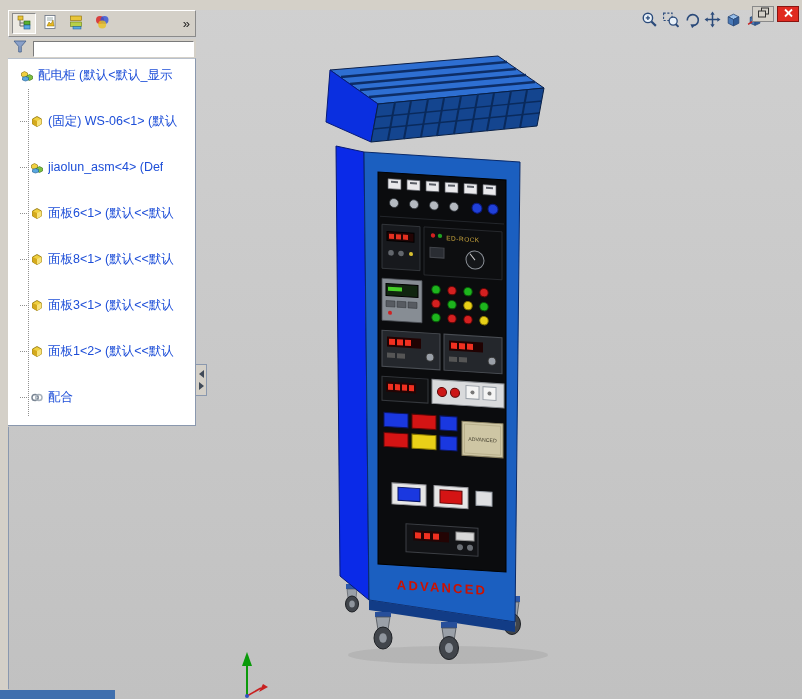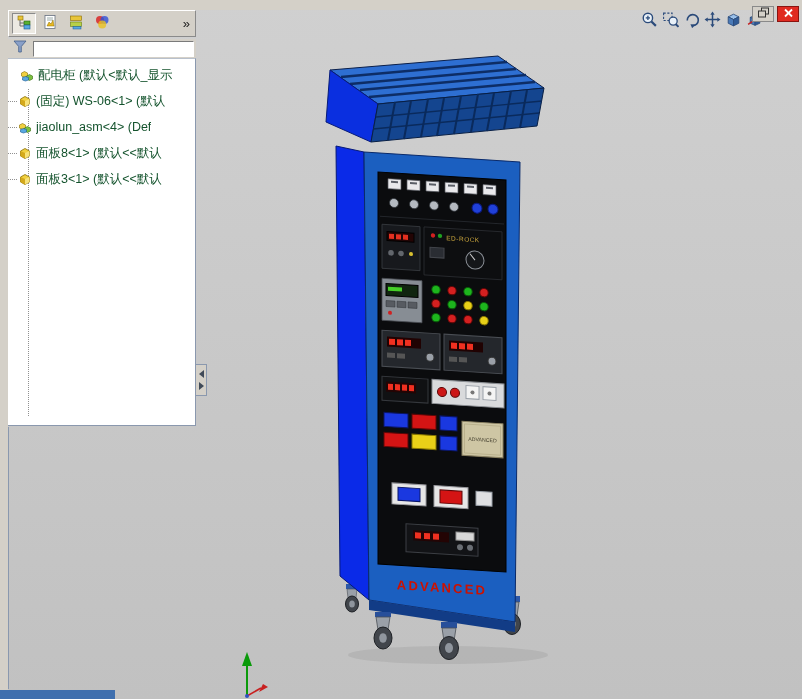--- a/index.html
+++ b/index.html
@@ -20,23 +20,23 @@
   .filterbar { position:absolute; left:8px; top:39px; width:188px; height:19px; background:#d4d0c8;
                display:flex; align-items:center; padding:0 2px; }
   .funnel { width:20px; height:17px; display:flex; align-items:center; justify-content:center; }
   .filter-input { flex:1; height:16px; margin-left:3px; background:#fff; font-size:11px; padding:0 3px;
                   border:1px solid; border-color:#7a7a7a #ffffff #ffffff #7a7a7a; }
 
   .tree { position:absolute; left:8px; top:58px; width:188px; height:368px; background:#ffffff;
           border-top:1px solid #b8c0cc; border-right:1px solid #8a98ae; border-bottom:1px solid #8a98ae;
           padding-top:3px; overflow:hidden; }
   .guide { position:absolute; left:20px; top:30px; width:1px; height:327px; border-left:1px dotted #909090; }
-  .trow { position:relative; height:26px; display:flex; align-items:center; font-size:12.5px; color:#14532d;
+  .trow { position:relative; height:26px; display:flex; align-items:center; font-size:12.5px; color:#1d4ed8;
           white-space:nowrap; padding-left:12px; }
-  .trow.child { padding-left:0; }
+  .trow.child { padding-left:12px;margin-top:20px; }
   .trow .stub { width:9px; height:1px; border-top:1px dotted #909090; margin-right:1px; flex:0 0 auto; }
   .ticon { width:14px; height:13px; flex:0 0 auto; margin-right:4px; display:flex; }
   .tlabel { overflow:hidden; }
 
   .panel-rail { position:absolute; left:8px; top:427px; width:1px; height:262px; background:#8a98ae; }
 
   .splitter { position:absolute; left:195px; top:364px; width:12px; height:32px; background:#d4d0c8;
               border:1px solid #8a98ae; display:flex; flex-direction:column; align-items:center;
               justify-content:center; gap:4px; }
   .tri-left  { width:0; height:0; border-top:4px solid transparent; border-bottom:4px solid transparent;
@@ -362,48 +362,80 @@
           <polygon points="1,4 4,2.5 7,4 7,7 4,8.5 1,7" fill="#f0d040" stroke="#8a6d00" stroke-width="0.6"></polygon>
           <polygon points="6,7 9,5.5 12,7 12,10 9,11.5 6,10" fill="#7cc040" stroke="#3a7010" stroke-width="0.6"></polygon>
           <polygon points="2,8.5 5,7.5 8,8.5 8,11 5,12 2,11" fill="#58a8e0" stroke="#1a5890" stroke-width="0.6"></polygon>
         </svg>
       </span>
     <span class="tlabel">jiaolun_asm&lt;4&gt; (Def</span>
   </div>
 
 
 
-
   <div class="trow child">
     <span class="stub"></span>
     <span class="ticon">
         <svg width="14" height="13" viewBox="0 0 13 13">
           <polygon points="2,4 6.5,1.5 11,4 11,9 6.5,11.5 2,9" fill="#f0d040" stroke="#8a6d00" stroke-width="0.8"></polygon>
           <polygon points="2,4 6.5,6 6.5,11.5 2,9" fill="#d4a91c"></polygon>
           <polygon points="6.5,6 11,4 11,9 6.5,11.5" fill="#f7e27a"></polygon>
         </svg>
       </span>
-    <span class="tlabel">面板8&lt;1&gt; (默认&lt;&lt;默认</span>
-  </div>
-
+    <span class="tlabel">面板6&lt;1&gt; (默认&lt;&lt;默认</span>
+  </div>
 
   <div class="trow child">
     <span class="stub"></span>
     <span class="ticon">
         <svg width="14" height="13" viewBox="0 0 13 13">
           <polygon points="2,4 6.5,1.5 11,4 11,9 6.5,11.5 2,9" fill="#f0d040" stroke="#8a6d00" stroke-width="0.8"></polygon>
           <polygon points="2,4 6.5,6 6.5,11.5 2,9" fill="#d4a91c"></polygon>
           <polygon points="6.5,6 11,4 11,9 6.5,11.5" fill="#f7e27a"></polygon>
         </svg>
       </span>
+    <span class="tlabel">面板8&lt;1&gt; (默认&lt;&lt;默认</span>
+  </div>
+
+
+  <div class="trow child">
+    <span class="stub"></span>
+    <span class="ticon">
+        <svg width="14" height="13" viewBox="0 0 13 13">
+          <polygon points="2,4 6.5,1.5 11,4 11,9 6.5,11.5 2,9" fill="#f0d040" stroke="#8a6d00" stroke-width="0.8"></polygon>
+          <polygon points="2,4 6.5,6 6.5,11.5 2,9" fill="#d4a91c"></polygon>
+          <polygon points="6.5,6 11,4 11,9 6.5,11.5" fill="#f7e27a"></polygon>
+        </svg>
+      </span>
     <span class="tlabel">面板3&lt;1&gt; (默认&lt;&lt;默认</span>
   </div>
 
 
-
+  <div class="trow child">
+    <span class="stub"></span>
+    <span class="ticon">
+        <svg width="14" height="13" viewBox="0 0 13 13">
+          <polygon points="2,4 6.5,1.5 11,4 11,9 6.5,11.5 2,9" fill="#f0d040" stroke="#8a6d00" stroke-width="0.8"></polygon>
+          <polygon points="2,4 6.5,6 6.5,11.5 2,9" fill="#d4a91c"></polygon>
+          <polygon points="6.5,6 11,4 11,9 6.5,11.5" fill="#f7e27a"></polygon>
+        </svg>
+      </span>
+    <span class="tlabel">面板1&lt;2&gt; (默认&lt;&lt;默认</span>
+  </div>
+
+  <div class="trow child">
+    <span class="stub"></span>
+    <span class="ticon">
+        <svg width="14" height="13" viewBox="0 0 13 13">
+          <circle cx="4.6" cy="6.5" r="3.1" fill="none" stroke="#7a8694" stroke-width="1.5"></circle>
+          <circle cx="8.4" cy="6.5" r="3.1" fill="none" stroke="#a8b2bc" stroke-width="1.5"></circle>
+        </svg>
+      </span>
+    <span class="tlabel">配合</span>
+  </div>
 
 
 </div>
 
 <div class="panel-rail"></div>
 
 <div class="splitter">
   <span class="tri-left"></span>
   <span class="tri-right"></span>
 </div>

